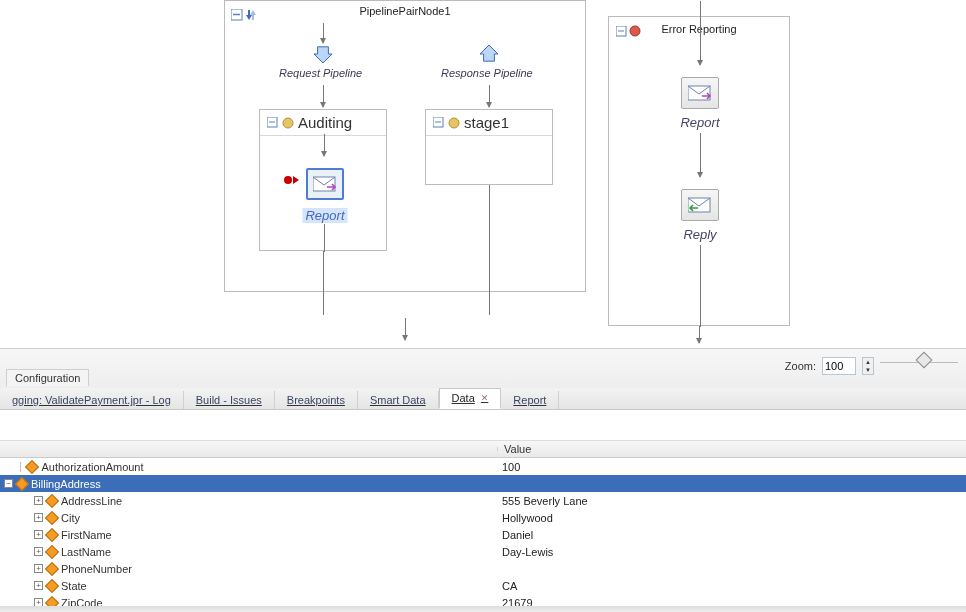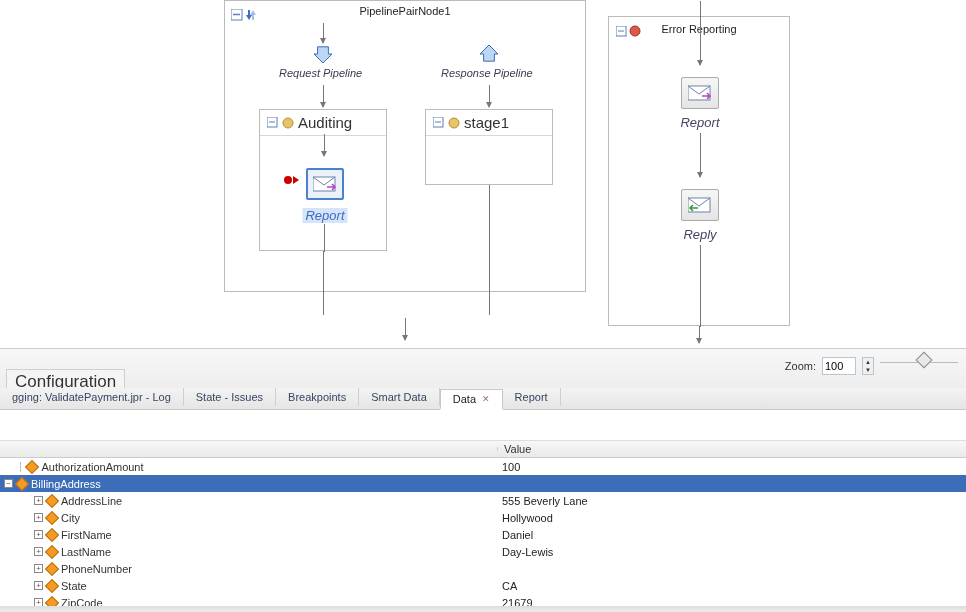--- a/index.html
+++ b/index.html
@@ -185,32 +185,33 @@
     transform: rotate(45deg);
   }
 
   .conf-tab {
     position: absolute;
     top: 20px; left: 6px;
     background: #f4f4f4;
     border: 1px solid #cfcfcf;
     border-bottom: none;
     padding: 2px 8px;
-    font-size: 17px;
+    font-size: 11px;
   }
 
   
   .tabstrip {
     position: absolute;
     top: 388px; left: 0; right: 0;
     height: 22px;
     background: linear-gradient(#f3f3f3, #e5e5e5);
     border-bottom: 1px solid #c8c8c8;
     display: flex;
-    align-items: flex-start;
+    align-items: flex-end;
+    text-decoration: underline;
   }
   .tab {
     padding: 3px 12px;
     border-right: 1px solid #cfcfcf;
     font-size: 11px;
     color: #374561;
     display: flex; align-items: center;
     cursor: pointer;
   }
   .tab.active {
@@ -453,21 +454,21 @@
       <div class="thumb"></div>
     </div>
   </div>
   <div class="conf-tab">Configuration</div>
 </div>
 
 <div class="tabstrip">
   <div class="tab">
     <span>gging: ValidatePayment.jpr - Log</span>
   </div>
-  <div class="tab">State - Issues</div>
+  <div class="tab">Build - Issues</div>
   <div class="tab">Breakpoints</div>
   <div class="tab">Smart Data</div>
   <div class="tab active">
     <span>Data</span>
     <span class="close-x">✕</span>
   </div>
   <div class="tab">Report</div>
 </div>
 
 <div class="grid-header">

